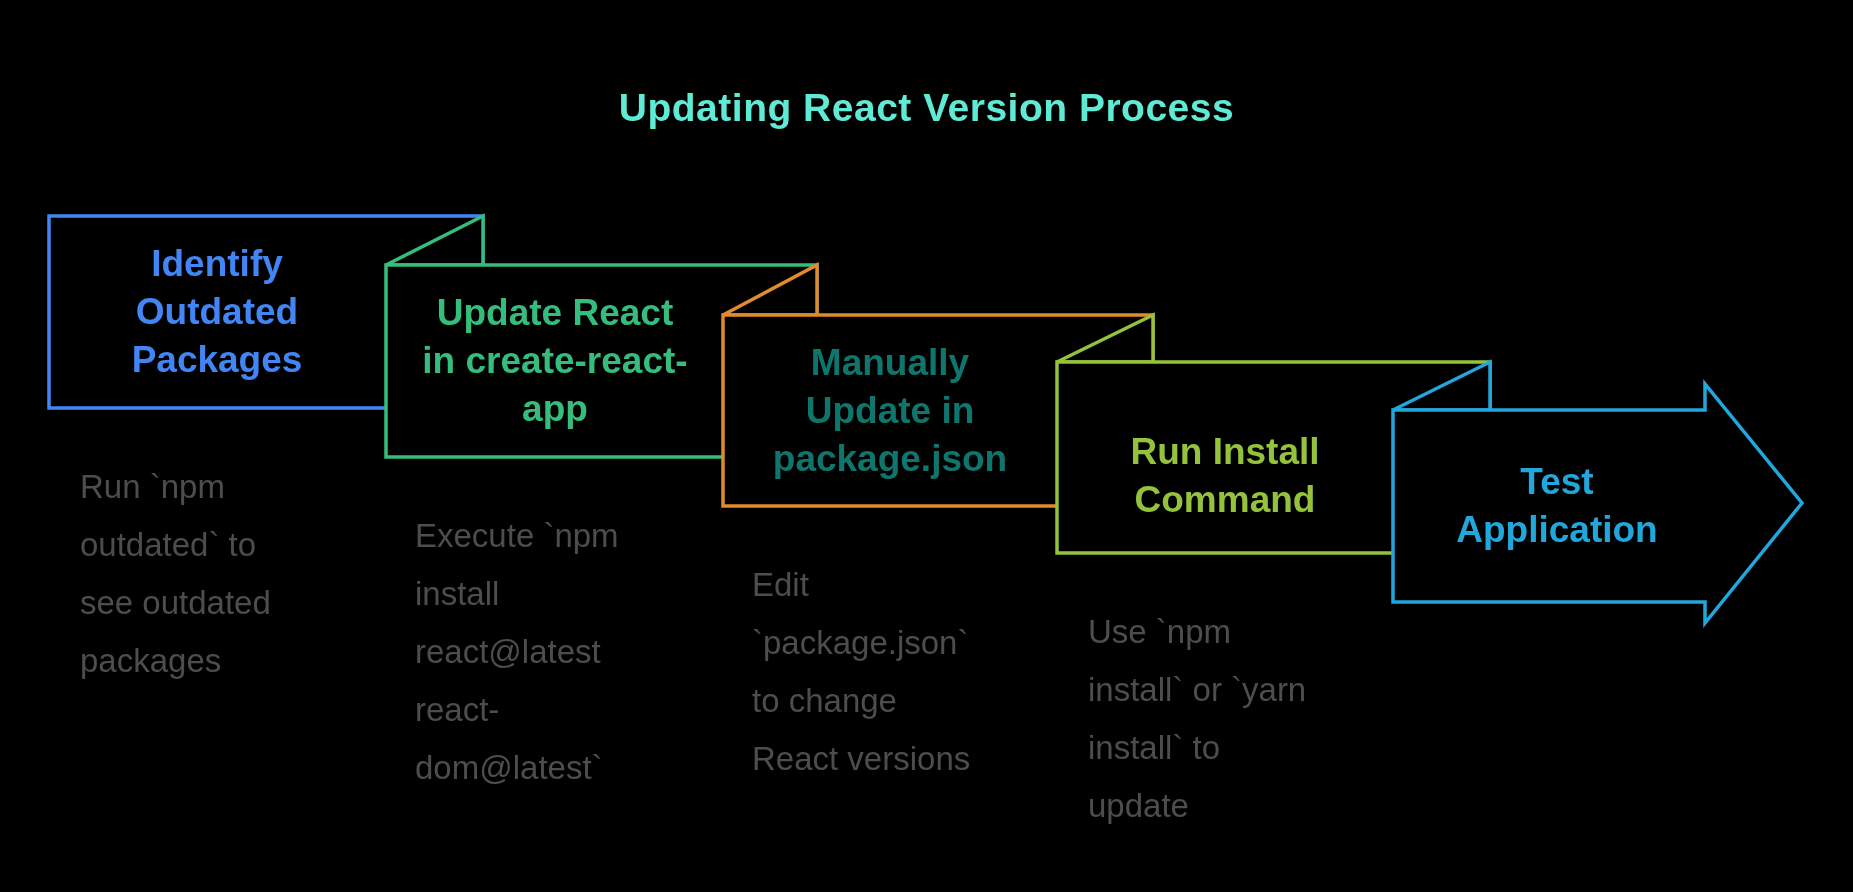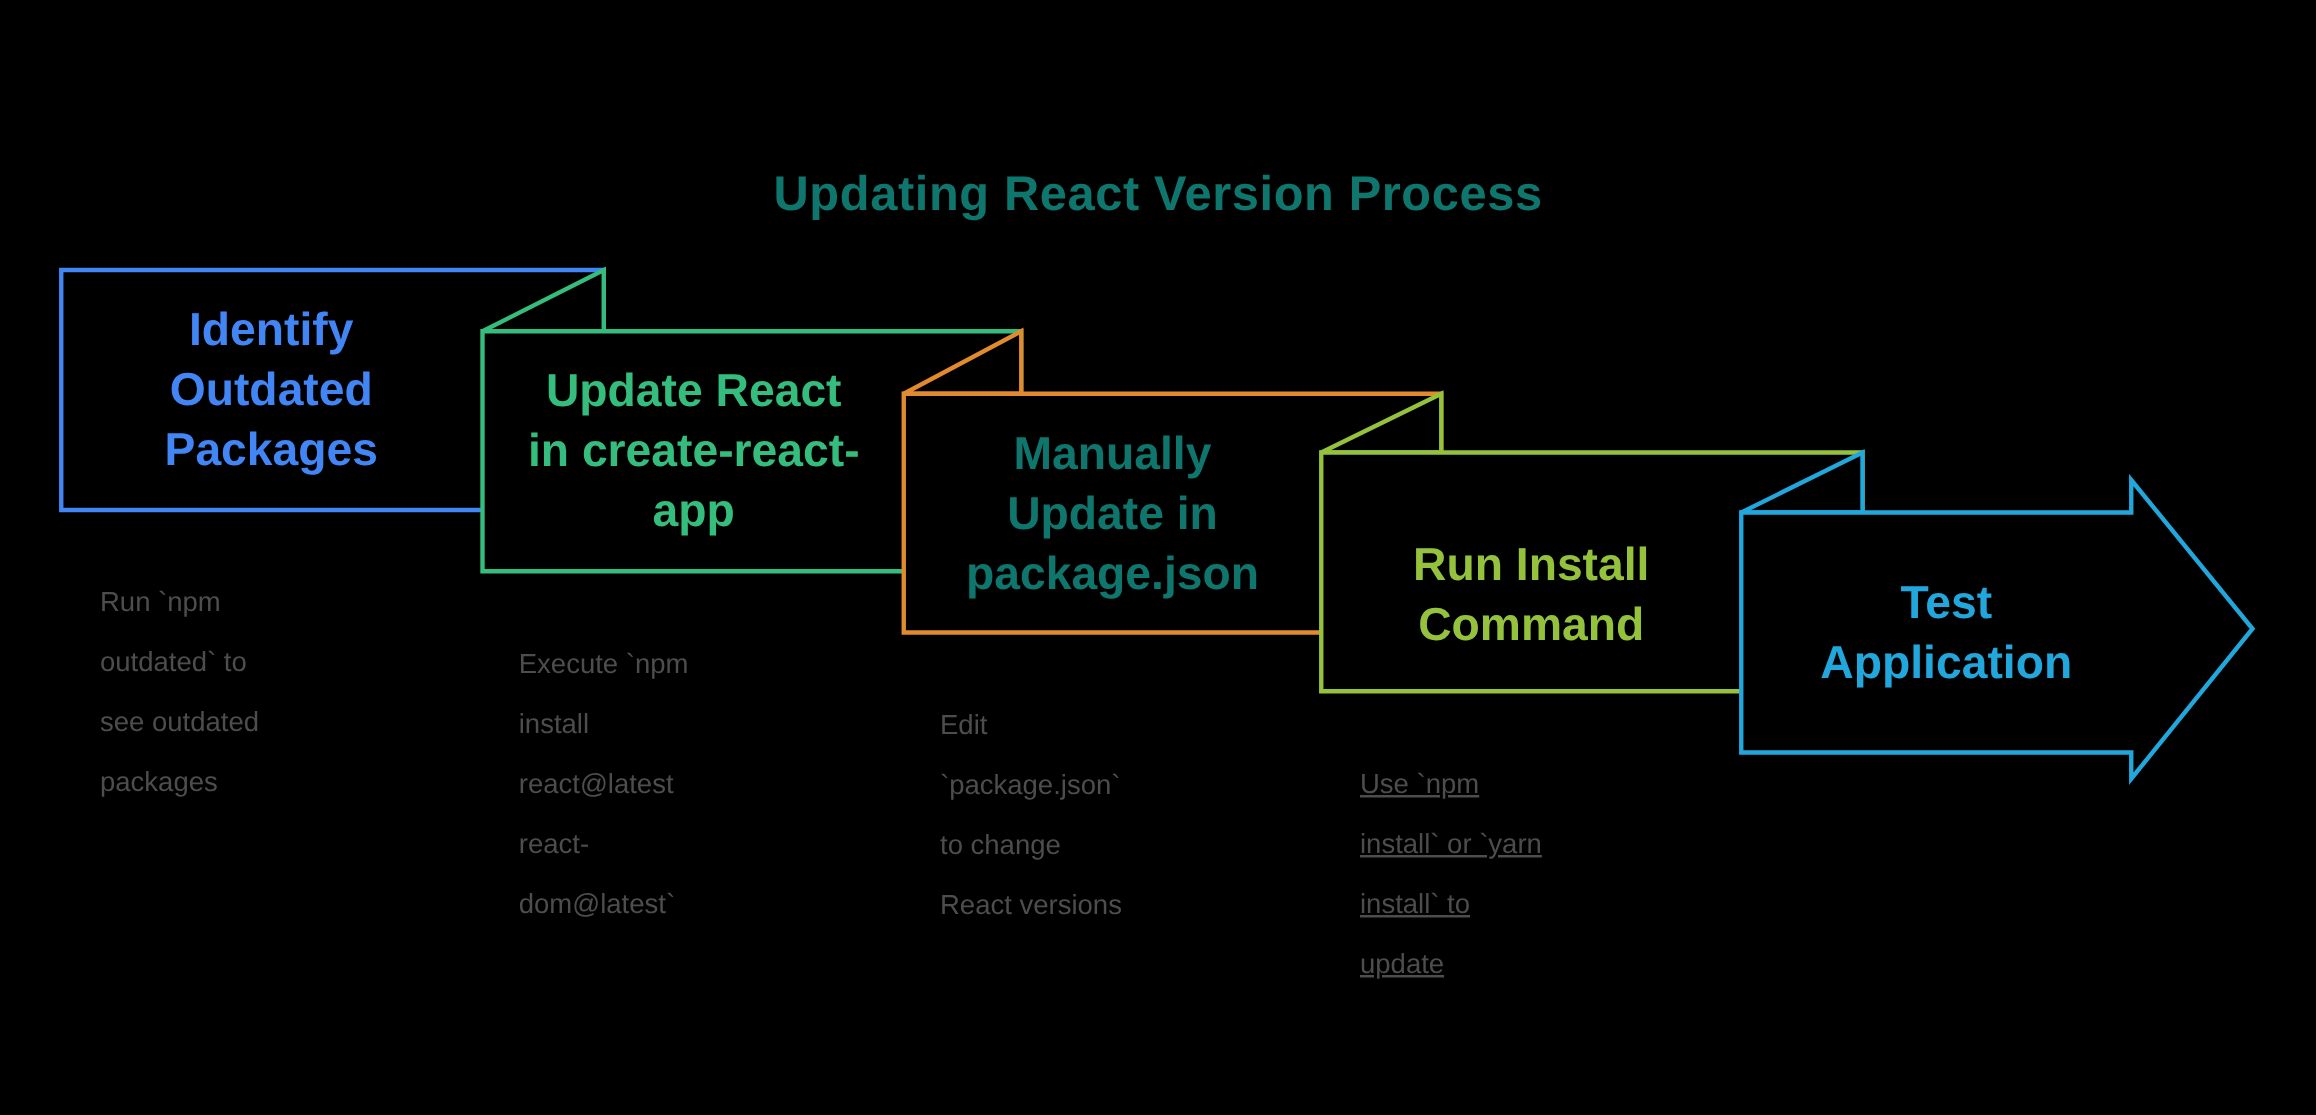--- a/index.html
+++ b/index.html
@@ -43,33 +43,33 @@
     justify-content: center;
     text-align: center;
     white-space: pre;
     font-size: 37px;
     font-weight: bold;
     line-height: 48px;
   }
   .step-desc {
     position: absolute;
     white-space: pre;
-    font-size: 22px;
+    font-size: 33px;
     font-weight: normal;
-    line-height: 48px;
+    line-height: 58px;
   }
   .h1 { left: 67px;   top: 216px; width: 300px; height: 192px; }
   .h2 { left: 405px;  top: 265px; width: 300px; height: 192px; }
   .h3 { left: 740px;  top: 315px; width: 300px; height: 191px; }
   .h4 { left: 1075px; top: 362px; width: 300px; height: 191px; }
   .h5 { left: 1407px; top: 410px; width: 300px; height: 192px; }
   .d1 { left: 80px;   top: 458px; }
   .d2 { left: 415px;  top: 507px; }
   .d3 { left: 752px;  top: 556px; }
-  .d4 { left: 1088px; top: 603px; text-decoration: underline; }
+  .d4 { left: 1088px; top: 603px; }
   .d5 { left: 1422px; top: 652px; }
 </style>
 </head>
 <body>
 
 <div id="canvas" style="background: rgb(0, 0, 0);">
 
   <svg id="diagram-svg" width="1853" height="892" viewBox="0 0 1853 892">
 
     <polygon class="shape" points="49,216 483,216 483,408 49,408" stroke="#4285f4"></polygon>
@@ -80,21 +80,21 @@
     <polygon class="shape" points="817,265 817,315 723,315" stroke="#e18a2e"></polygon>
     <polygon class="shape" points="723,315 1153,315 1153,506 723,506" stroke="#e18a2e"></polygon>
 
     <polygon class="shape" points="1153,315 1153,362 1057,362" stroke="#95c23d"></polygon>
     <polygon class="shape" points="1057,362 1490,362 1490,553 1057,553" stroke="#95c23d"></polygon>
 
     <polygon class="shape" points="1490,362 1490,410 1393,410" stroke="#22a7dd"></polygon>
     <polygon class="shape" points="1393,410 1705,410 1705,384 1802,503 1705,623 1705,602 1393,602" stroke="#22a7dd"></polygon>
   </svg>
 
-  <div class="page-title" style="color: #0f766e; margin-top: 48px;">Updating React Version Process</div>
+  <div class="page-title" style="color: #5eead4;">Updating React Version Process</div>
 
   <div class="step-heading h1" style="color: rgb(66, 133, 244);">Identify
 Outdated
 Packages</div>
   <div class="step-heading h2" style="color: rgb(53, 189, 126);">Update React
 in create-react-
 app</div>
   <div class="step-heading h3" style="color: #0f766e;">Manually
 Update in
 package.json</div>

